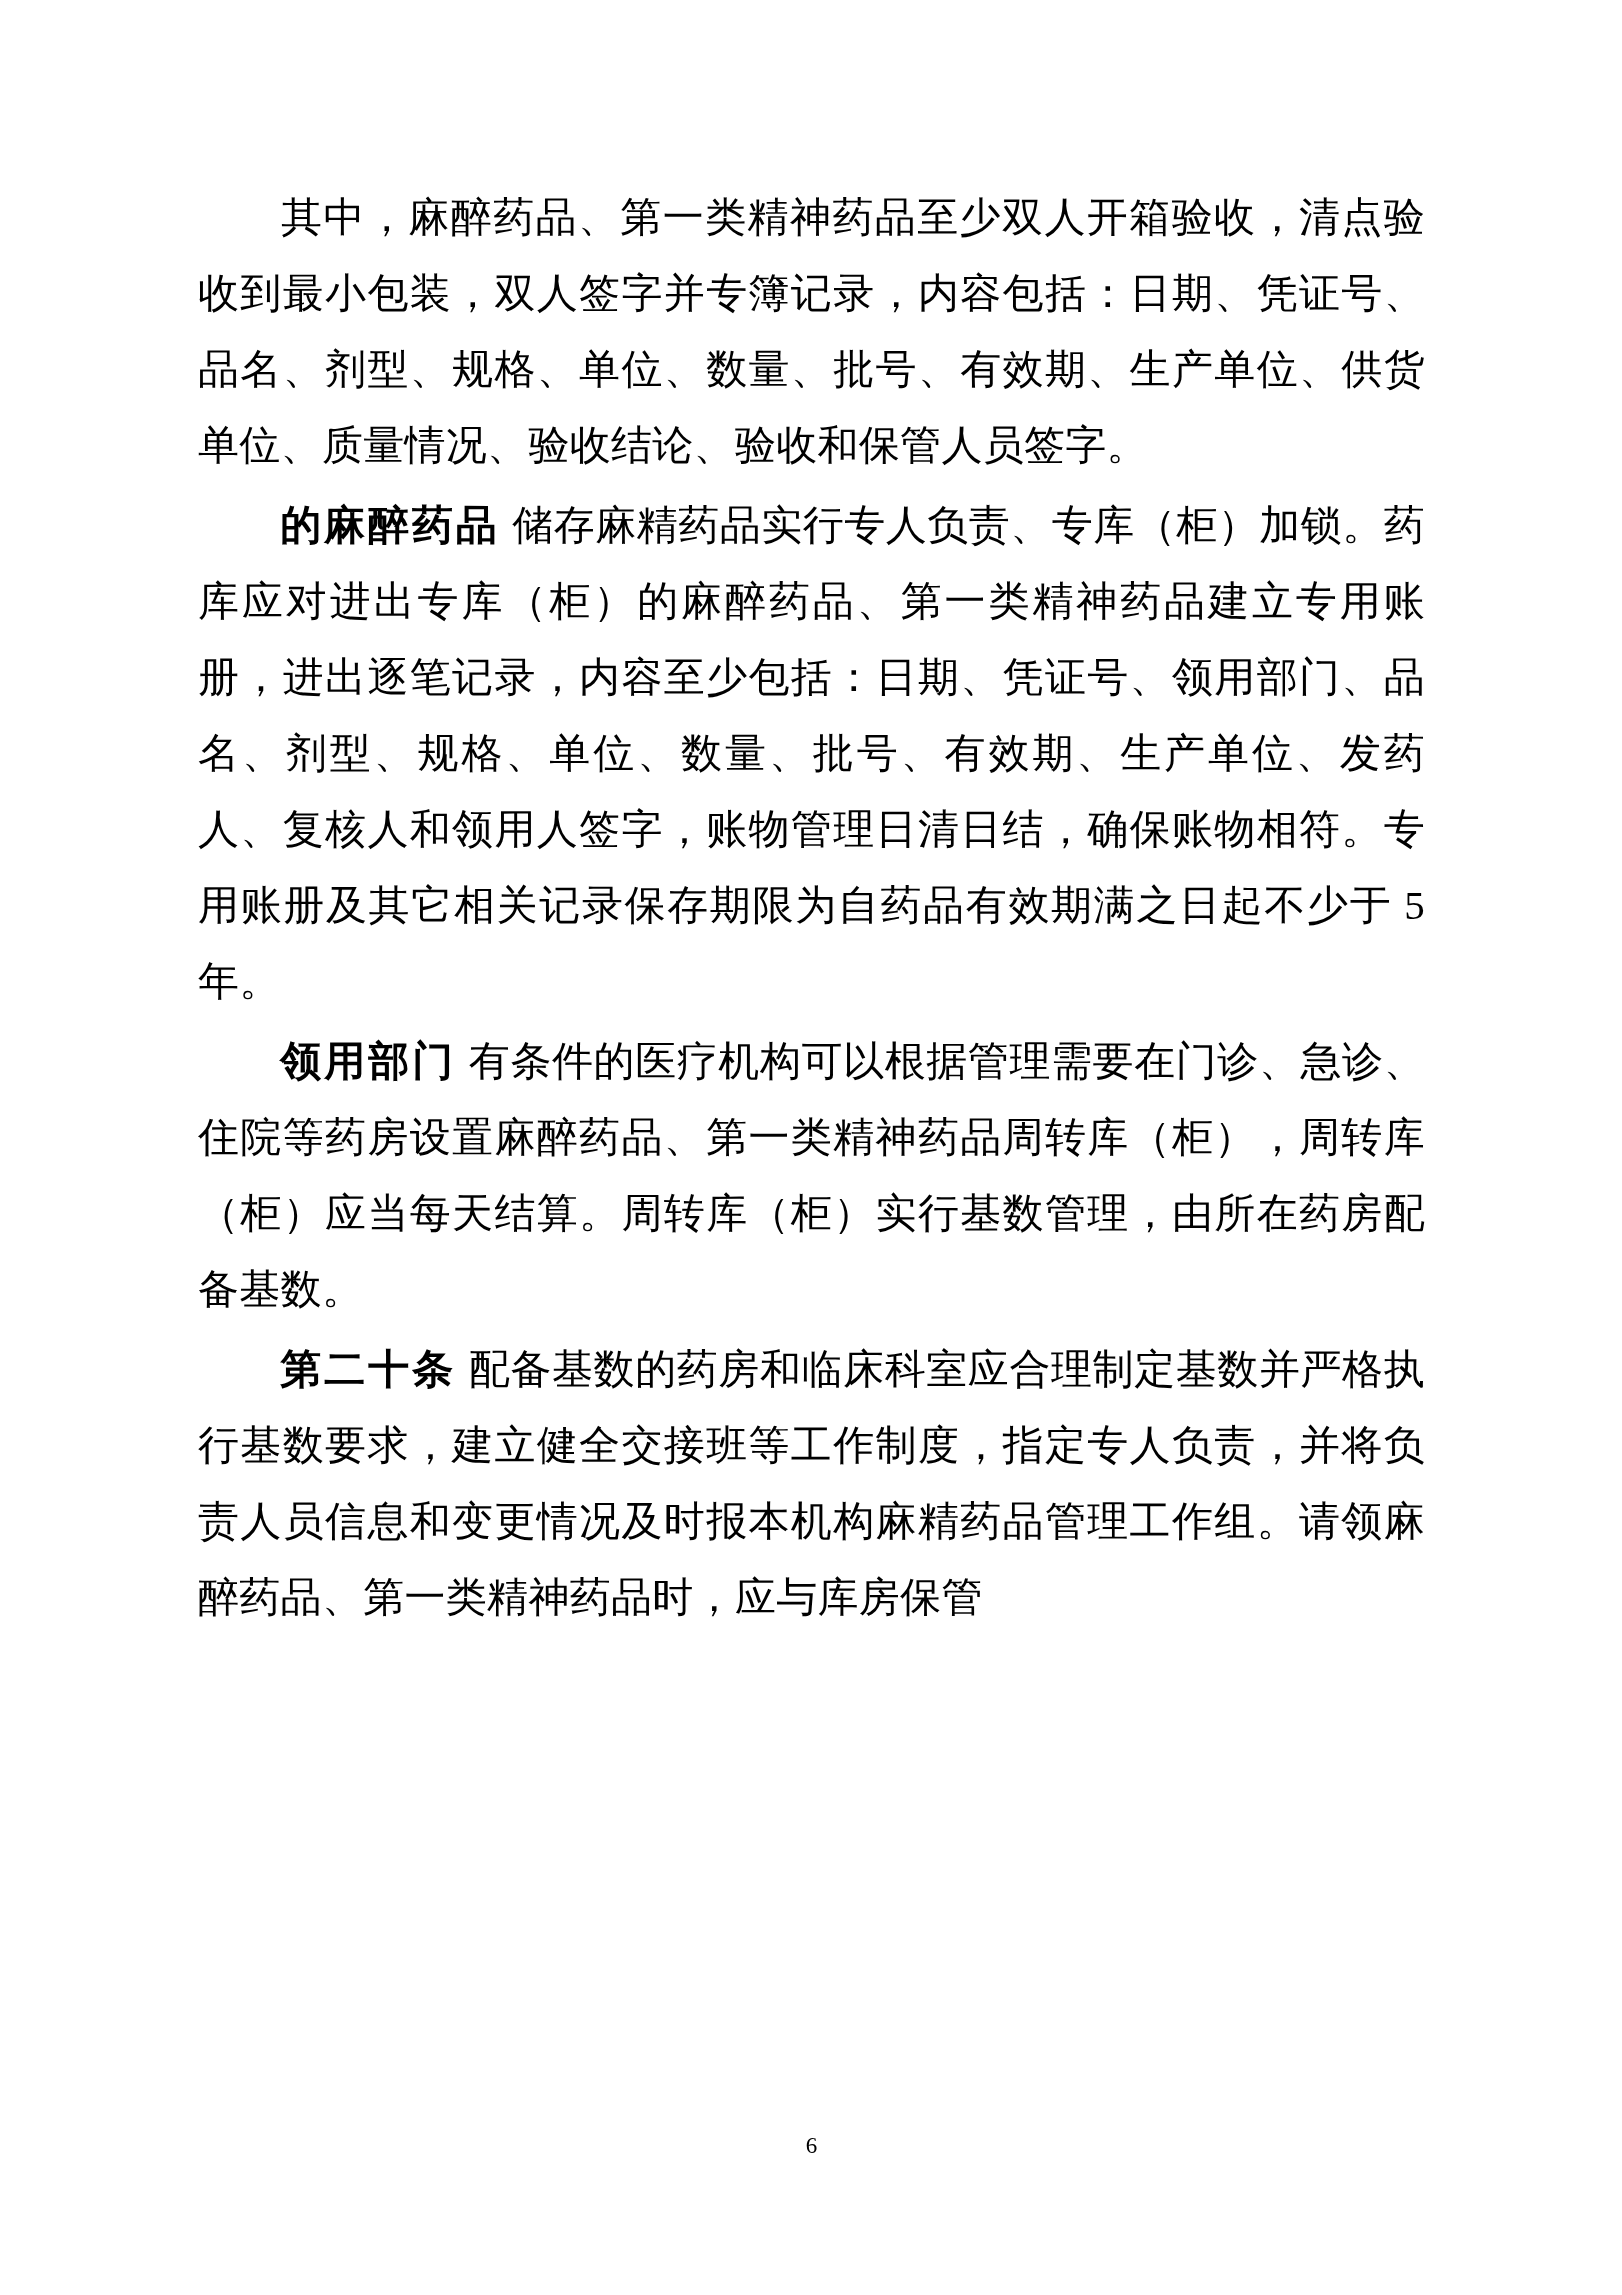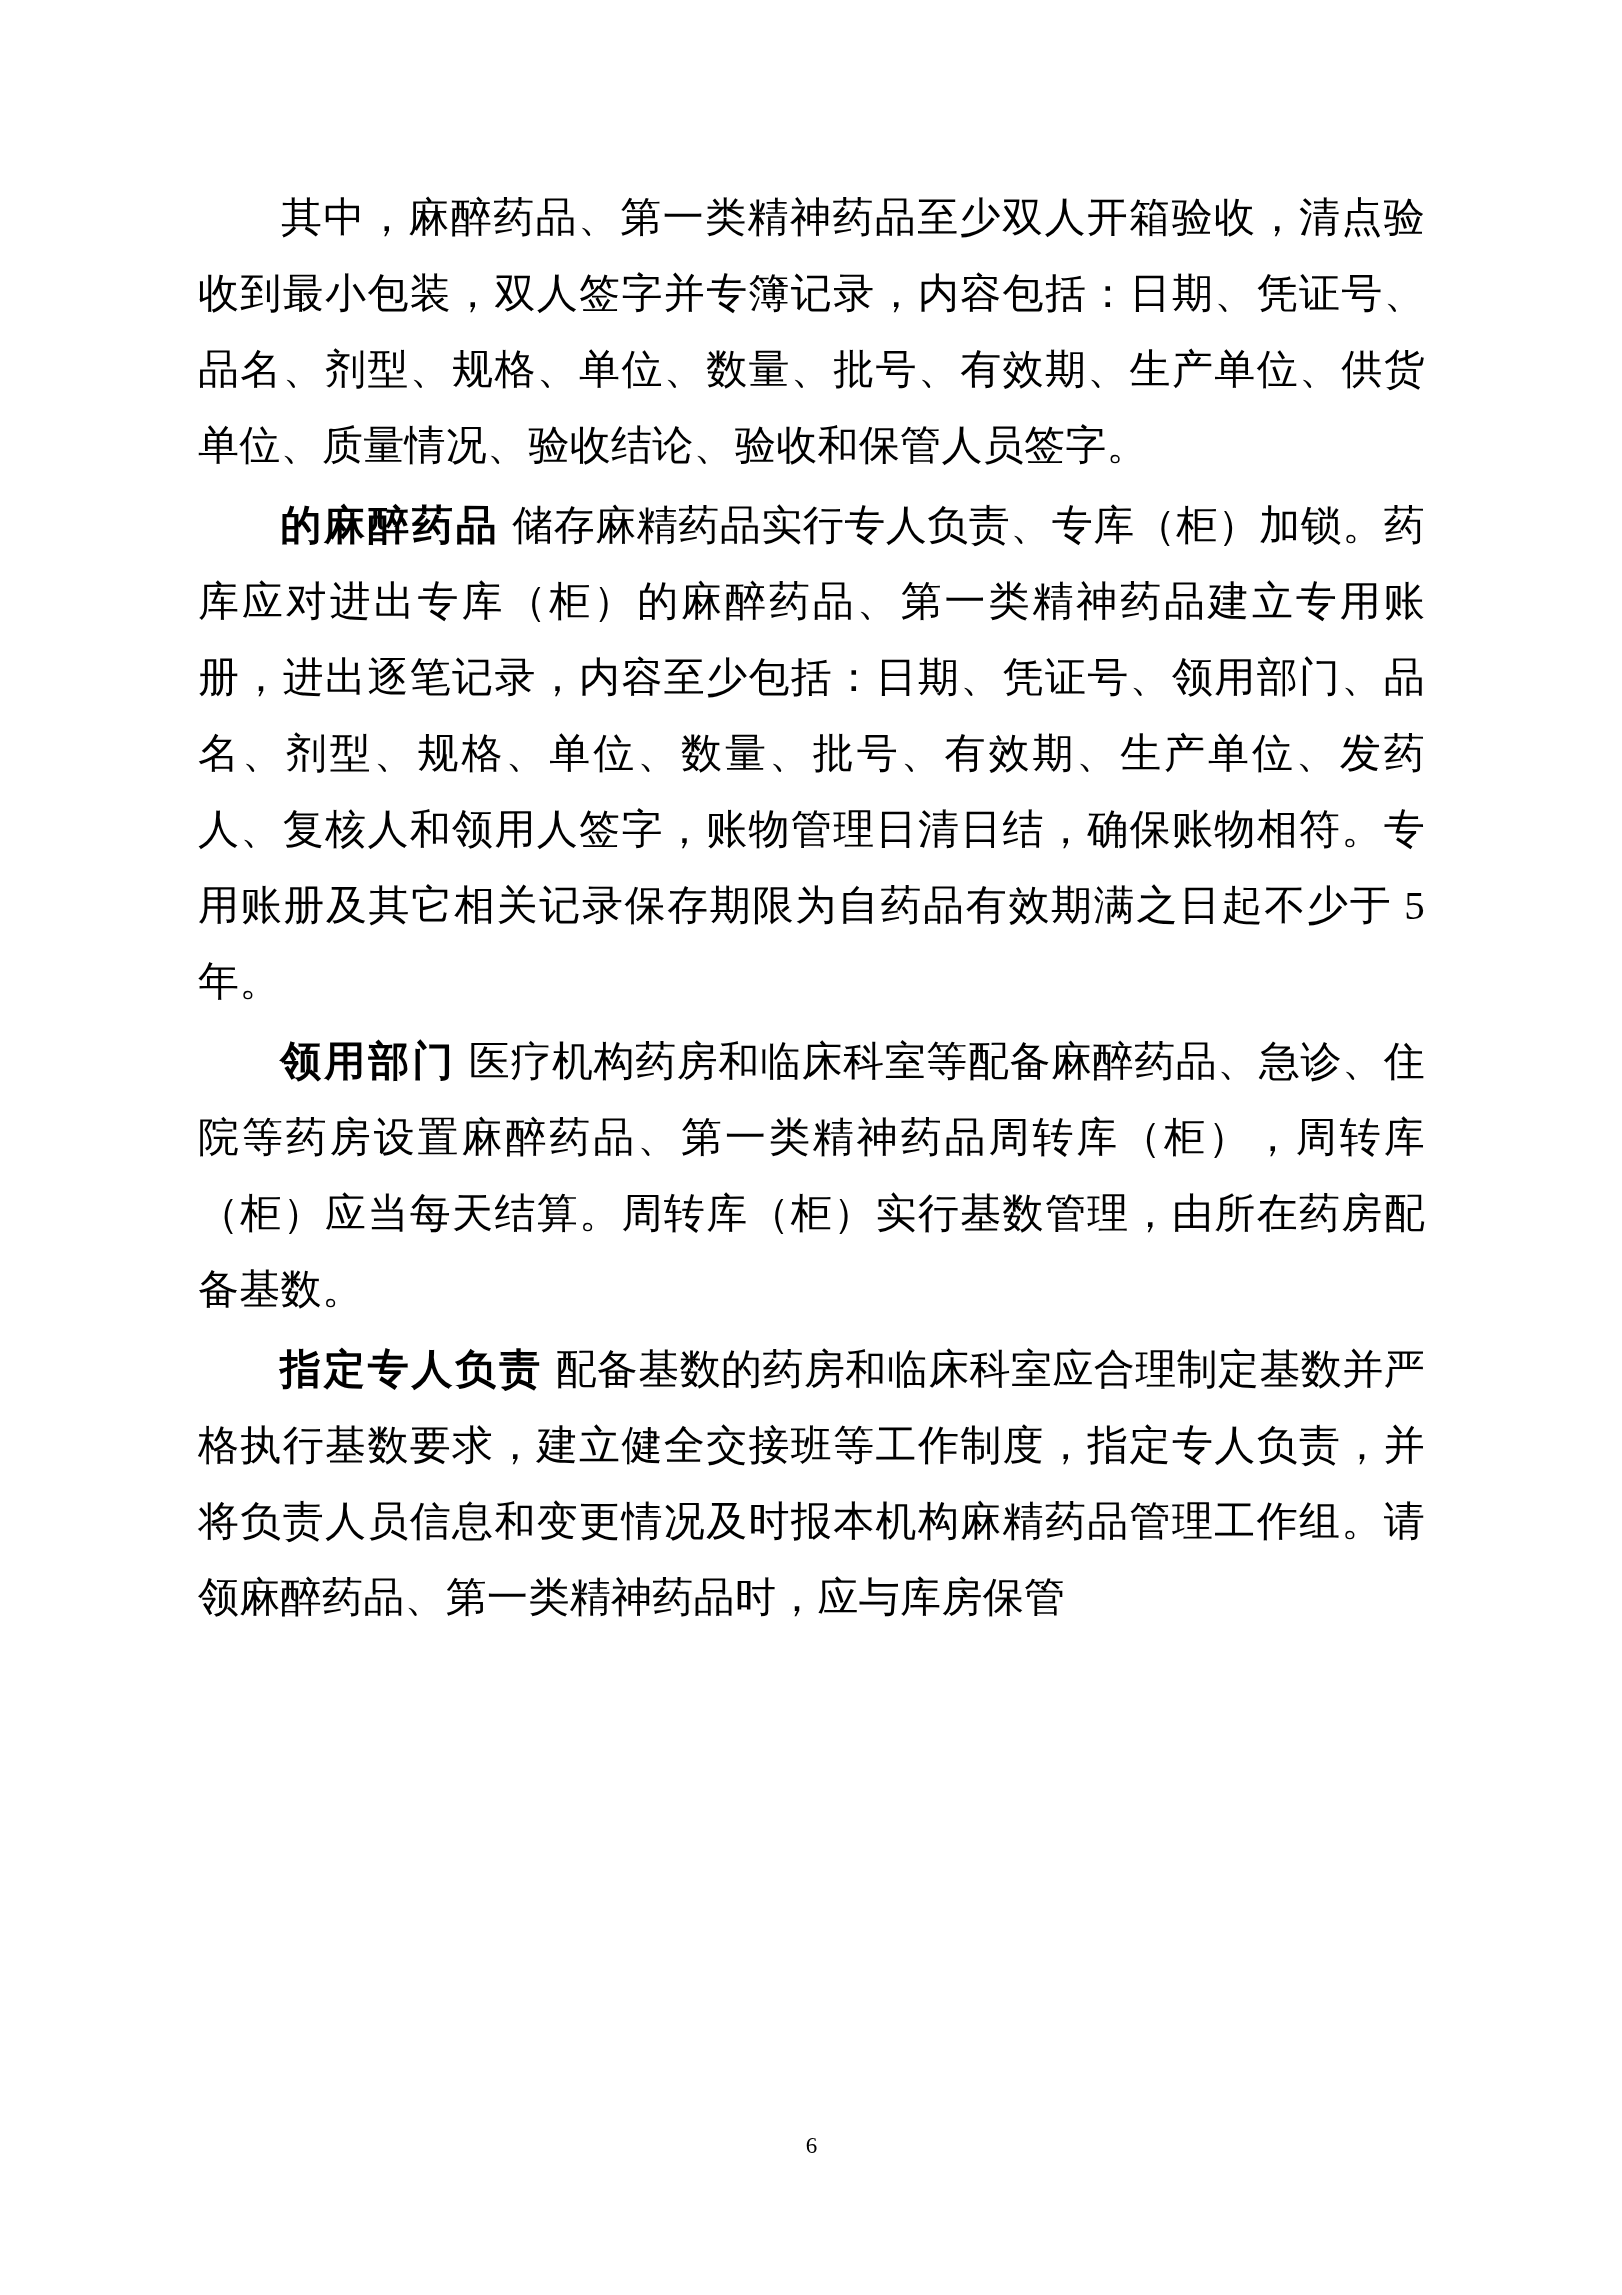--- a/index.html
+++ b/index.html
@@ -69,25 +69,25 @@
     <p class="para">
       <span class="indent"></span><span>其中，麻醉药品、第一类精神药品至少双人开箱验收，清点验收到最小包装，双人签字并专簿记录，内容包括：日期、凭证号、品名、剂型、规格、单位、数量、批号、有效期、生产单位、供货单位、质量情况、验收结论、验收和保管人员签字。</span>
     </p>
 
     <p class="para">
       <span class="indent"></span><span class="clause">的麻醉药品</span><span class="gap"></span><span>储存麻精药品实行专人负责、专库（柜）加锁。药库应对进出专库（柜）的麻醉药品、第一类精神药品建立专用账册，进出逐笔记录，内容至少包括：日期、凭证号、领用部门、品名、剂型、规格、单位、数量、批号、有效期、生产单位、发药人、复核人和领用人签字，账物管理日清日结，确保账物相符。专用账册及其它相关记录保存期限为自药品有效期满之日起不少于 5 年。</span>
     </p>
 
 
     <p class="para">
-      <span class="indent"></span><span class="clause">领用部门</span><span class="gap"></span><span>医疗机构药房和临床科室等配备麻醉药品、急诊、住院等药房设置麻醉药品、第一类精神药品周转库（柜），周转库（柜）应当每天结算。周转库（柜）实行基数管理，由所在药房配备基数。</span>
+      <span class="indent"></span><span class="clause">领用部门</span><span class="gap"></span><span>有条件的医疗机构可以根据管理需要在门诊、急诊、住院等药房设置麻醉药品、第一类精神药品周转库（柜），周转库（柜）应当每天结算。周转库（柜）实行基数管理，由所在药房配备基数。</span>
     </p>
 
     <p class="para">
-      <span class="indent"></span><span class="clause">指定专人负责</span><span class="gap"></span><span>配备基数的药房和临床科室应合理制定基数并严格执行基数要求，建立健全交接班等工作制度，指定专人负责，并将负责人员信息和变更情况及时报本机构麻精药品管理工作组。请领麻醉药品、第一类精神药品时，应与库房保管</span>
+      <span class="indent"></span><span class="clause">第二十条</span><span class="gap"></span><span>配备基数的药房和临床科室应合理制定基数并严格执行基数要求，建立健全交接班等工作制度，指定专人负责，并将负责人员信息和变更情况及时报本机构麻精药品管理工作组。请领麻醉药品、第一类精神药品时，应与库房保管</span>
     </p>
 
   </div>
 
   <div class="page-number">6</div>
 
 </div>
 
 
 </body></html>

